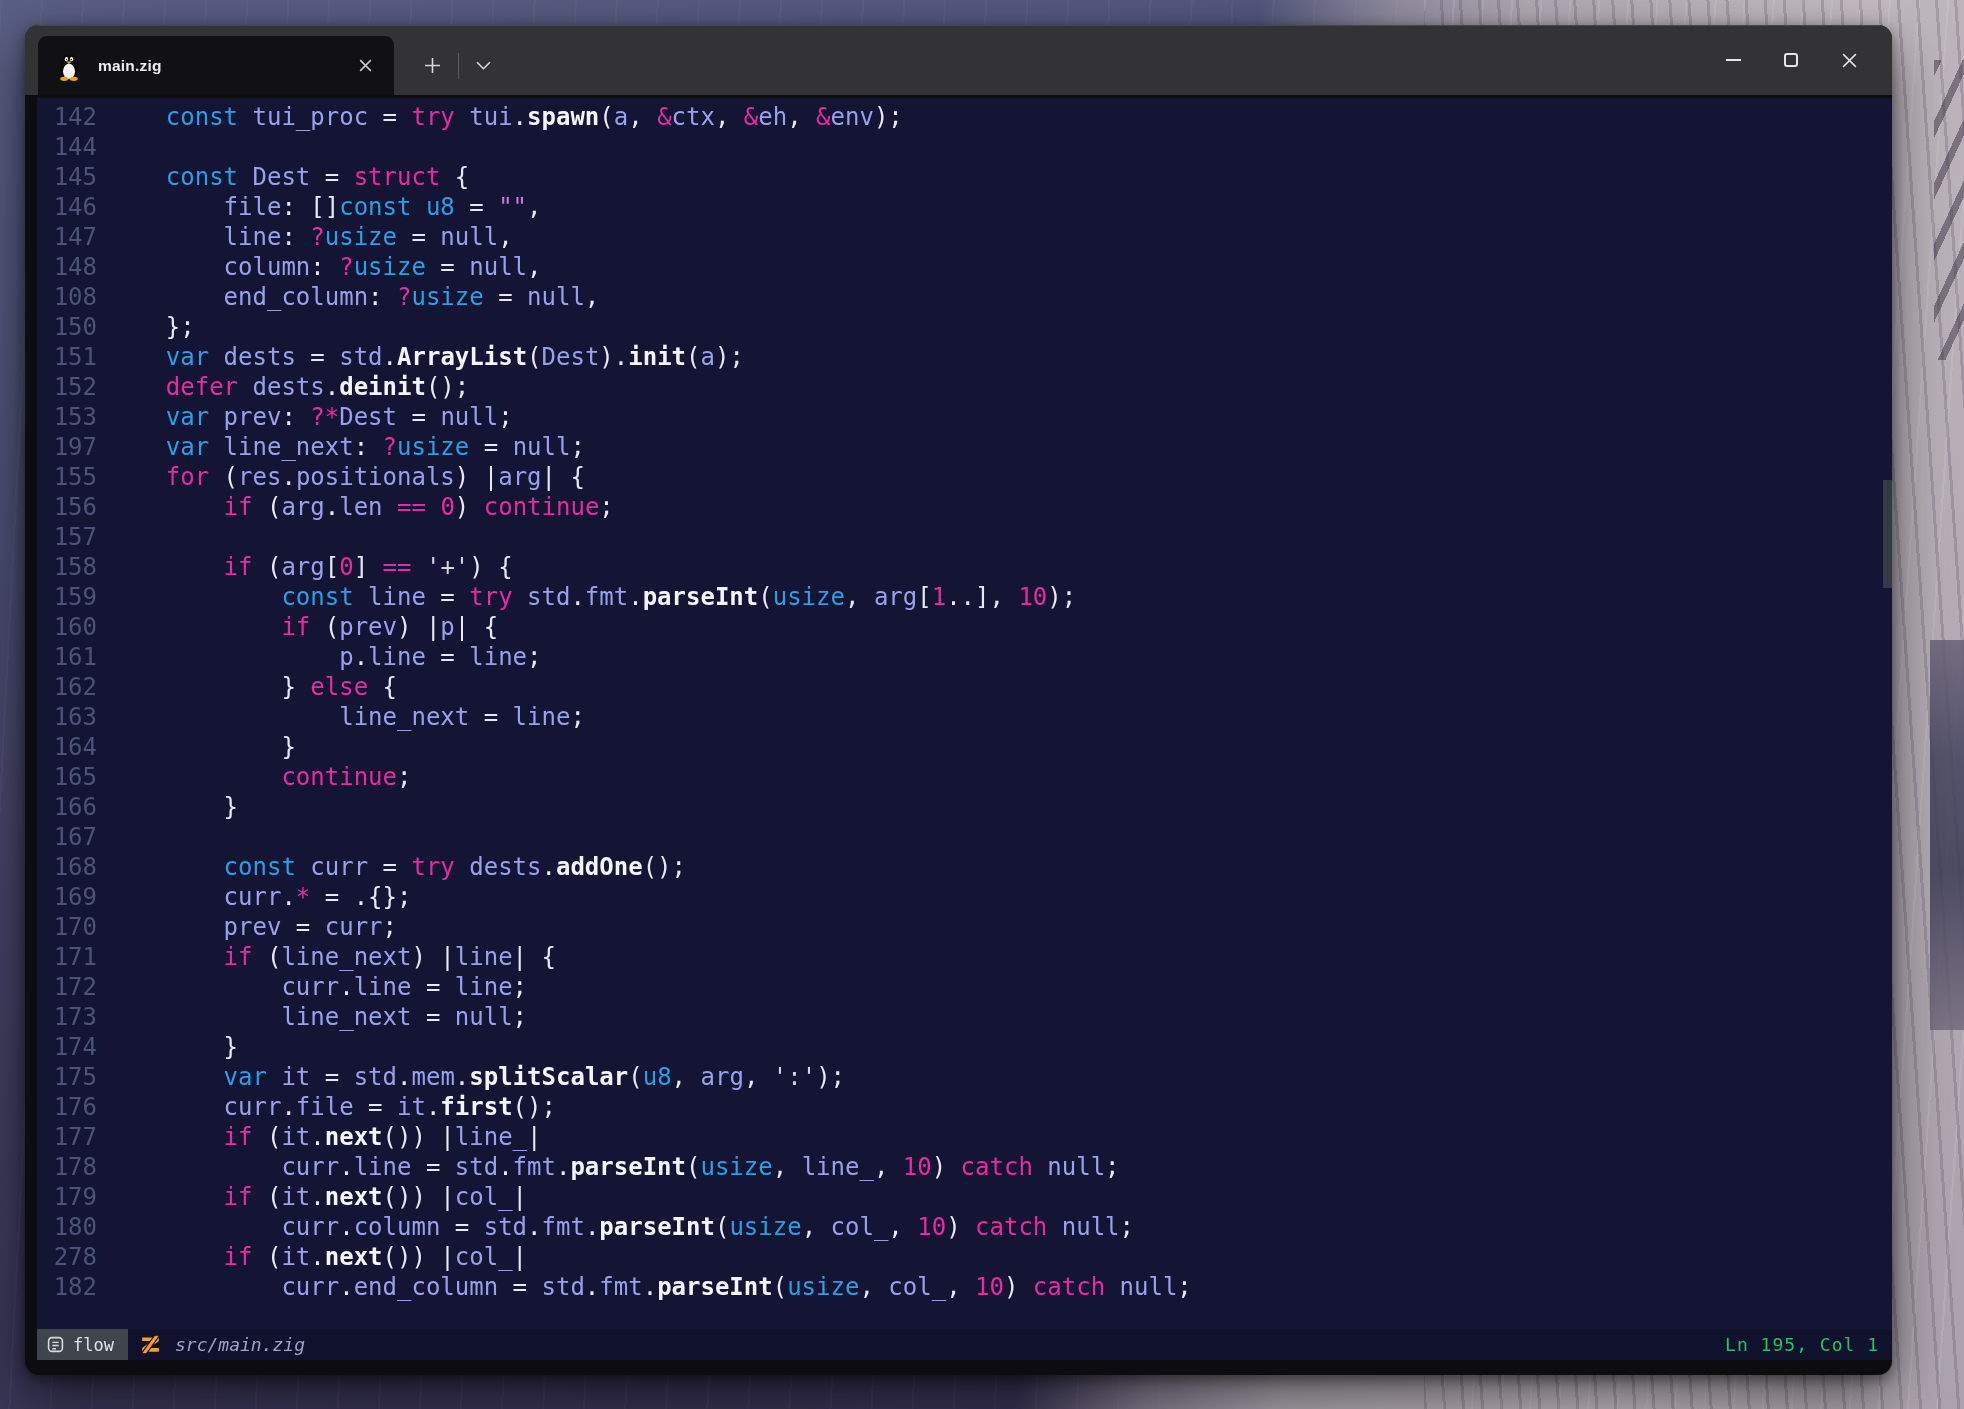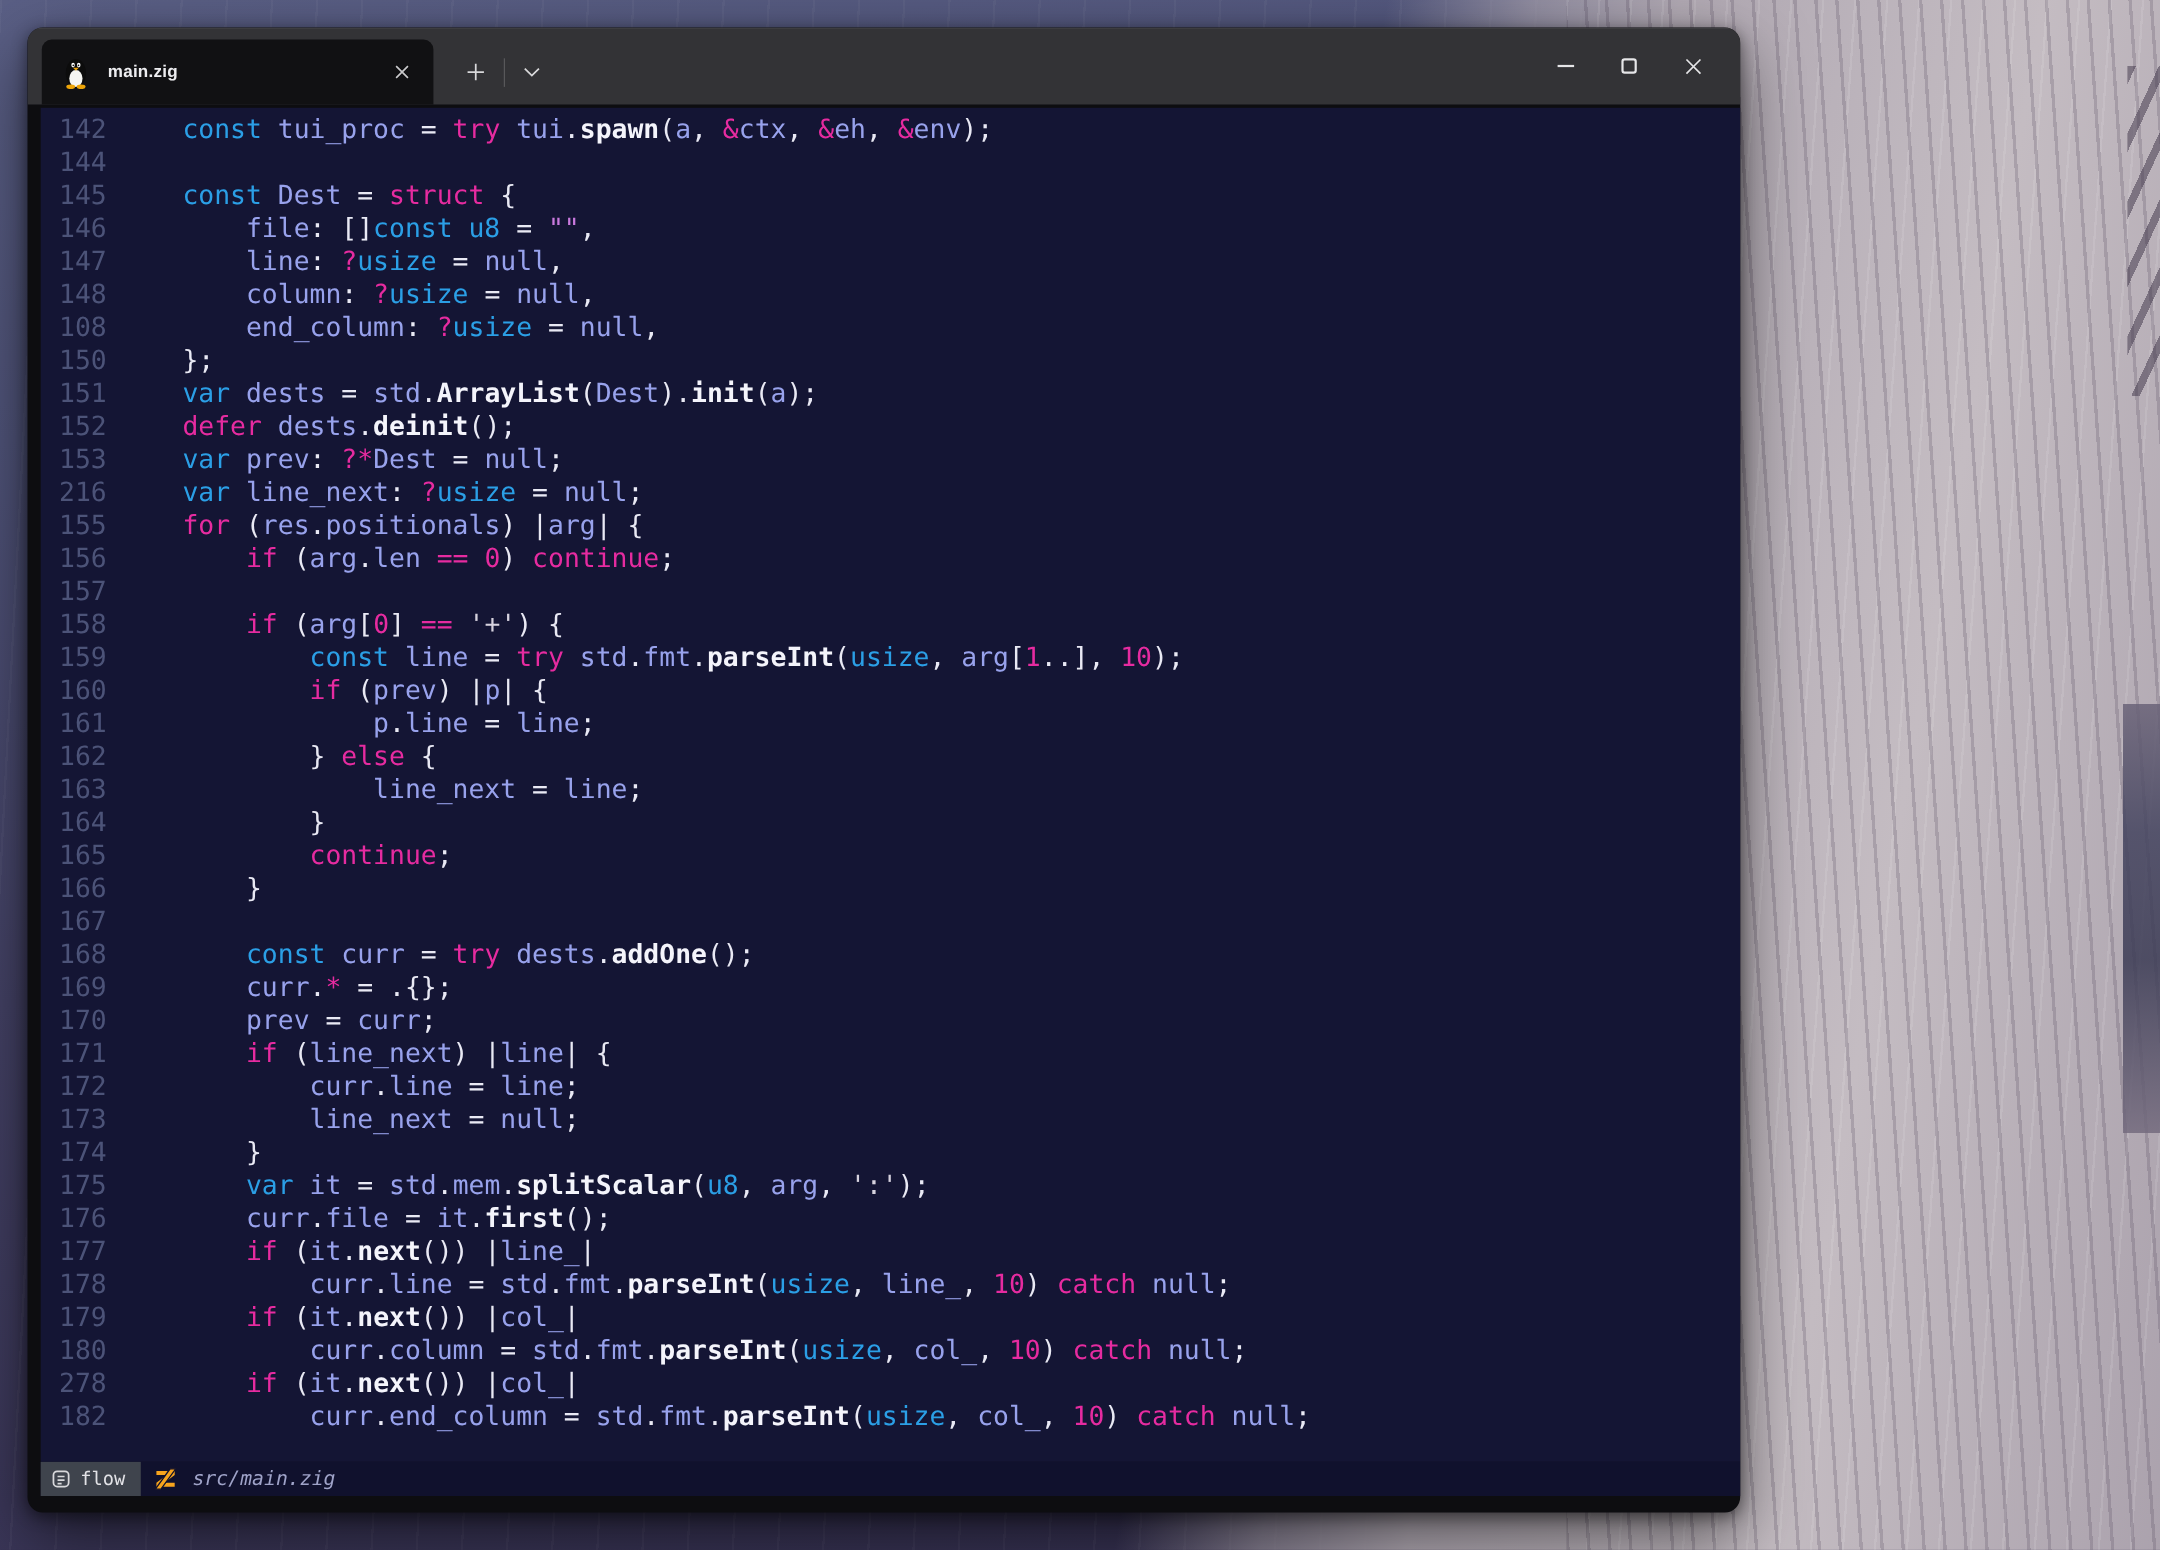--- a/index.html
+++ b/index.html
@@ -22,21 +22,21 @@
   .statue-streaks { position:absolute; top:0; right:0; width:540px; height:100%;
     background:repeating-linear-gradient(86deg, rgba(74,62,84,0.22) 0 3px, rgba(0,0,0,0) 3px 19px),
                repeating-linear-gradient(94deg, rgba(255,255,255,0.10) 0 2px, rgba(0,0,0,0) 2px 29px);
   }
   .statue-darkband { position:absolute; right:0; top:640px; width:34px; height:390px;
     background:linear-gradient(#6a6378 0%, #44445f 30%, #3c3c55 60%, #746b7e 100%); opacity:.85; }
   .statue-darkband2 { position:absolute; right:0; top:60px; width:30px; height:300px;
     background:repeating-linear-gradient(115deg, rgba(60,50,70,0.5) 0 7px, rgba(0,0,0,0) 7px 26px); }
 
   
-  .window { position:absolute; left:25px; top:25px; width:1557px; height:1350px;
+  .window { position:absolute; left:25px; top:25px; width:1867px; height:1350px;
     background:#0d0d10; border-radius:14px; overflow:hidden;
     box-shadow:0 22px 60px rgba(0,0,0,0.55), 0 4px 14px rgba(0,0,0,0.45); }
 
   
   .titlebar { position:relative; height:70px; background:#333336;
     border-top:1px solid rgba(255,255,255,0.10); display:flex; align-items:flex-end; }
   .tab { position:relative; margin-left:13px; width:356px; height:59px; background:#111113;
     border-radius:9px 9px 0 0; display:flex; align-items:center; cursor:default; }
   .tab-icon { margin-left:18px; width:26px; height:30px; flex:0 0 auto; }
   .tab-title { margin-left:16px; color:#ededf0; font-size:15.5px; font-weight:700; letter-spacing:.2px; }
@@ -148,21 +148,21 @@
       <div class="line"><span class="ln">144</span><span class="lt"></span></div>
       <div class="line"><span class="ln">145</span><span class="lt"><span class="t-b">    const</span><span class="t-i"> Dest</span><span class="t-w"> = </span><span class="t-p">struct</span><span class="t-w"> {</span></span></div>
       <div class="line"><span class="ln">146</span><span class="lt"><span class="t-i">        file</span><span class="t-w">: []</span><span class="t-b">const u8</span><span class="t-w"> = </span><span class="t-s">""</span><span class="t-w">,</span></span></div>
       <div class="line"><span class="ln">147</span><span class="lt"><span class="t-i">        line</span><span class="t-w">: </span><span class="t-p">?</span><span class="t-b">usize</span><span class="t-w"> = </span><span class="t-i">null</span><span class="t-w">,</span></span></div>
       <div class="line"><span class="ln">148</span><span class="lt"><span class="t-i">        column</span><span class="t-w">: </span><span class="t-p">?</span><span class="t-b">usize</span><span class="t-w"> = </span><span class="t-i">null</span><span class="t-w">,</span></span></div>
       <div class="line"><span class="ln">108</span><span class="lt"><span class="t-i">        end_column</span><span class="t-w">: </span><span class="t-p">?</span><span class="t-b">usize</span><span class="t-w"> = </span><span class="t-i">null</span><span class="t-w">,</span></span></div>
       <div class="line"><span class="ln">150</span><span class="lt"><span class="t-w">    };</span></span></div>
       <div class="line"><span class="ln">151</span><span class="lt"><span class="t-b">    var</span><span class="t-i"> dests</span><span class="t-w"> = </span><span class="t-i">std</span><span class="t-w">.</span><span class="t-f">ArrayList</span><span class="t-w">(</span><span class="t-i">Dest</span><span class="t-w">).</span><span class="t-f">init</span><span class="t-w">(</span><span class="t-i">a</span><span class="t-w">);</span></span></div>
       <div class="line"><span class="ln">152</span><span class="lt"><span class="t-p">    defer</span><span class="t-i"> dests</span><span class="t-w">.</span><span class="t-f">deinit</span><span class="t-w">();</span></span></div>
       <div class="line"><span class="ln">153</span><span class="lt"><span class="t-b">    var</span><span class="t-i"> prev</span><span class="t-w">: </span><span class="t-p">?*</span><span class="t-i">Dest</span><span class="t-w"> = </span><span class="t-i">null</span><span class="t-w">;</span></span></div>
-      <div class="line"><span class="ln">216</span><span class="lt"><span class="t-b">    var</span><span class="t-i"> line_next</span><span class="t-w">: </span><span class="t-p">?</span><span class="t-b">usize</span><span class="t-w"> = </span><span class="t-i">null</span><span class="t-w">;</span></span></div>
+      <div class="line"><span class="ln">197</span><span class="lt"><span class="t-b">    var</span><span class="t-i"> line_next</span><span class="t-w">: </span><span class="t-p">?</span><span class="t-b">usize</span><span class="t-w"> = </span><span class="t-i">null</span><span class="t-w">;</span></span></div>
       <div class="line"><span class="ln">155</span><span class="lt"><span class="t-p">    for</span><span class="t-w"> (</span><span class="t-i">res</span><span class="t-w">.</span><span class="t-i">positionals</span><span class="t-w">) |</span><span class="t-i">arg</span><span class="t-w">| {</span></span></div>
       <div class="line"><span class="ln">156</span><span class="lt"><span class="t-p">        if</span><span class="t-w"> (</span><span class="t-i">arg</span><span class="t-w">.</span><span class="t-i">len</span><span class="t-p"> == 0</span><span class="t-w">) </span><span class="t-p">continue</span><span class="t-w">;</span></span></div>
       <div class="line"><span class="ln">157</span><span class="lt"></span></div>
       <div class="line"><span class="ln">158</span><span class="lt"><span class="t-p">        if</span><span class="t-w"> (</span><span class="t-i">arg</span><span class="t-w">[</span><span class="t-p">0</span><span class="t-w">]</span><span class="t-p"> ==</span><span class="t-w"> </span><span class="t-c">'+'</span><span class="t-w">) {</span></span></div>
       <div class="line"><span class="ln">159</span><span class="lt"><span class="t-b">            const</span><span class="t-i"> line</span><span class="t-w"> = </span><span class="t-p">try</span><span class="t-i"> std</span><span class="t-w">.</span><span class="t-i">fmt</span><span class="t-w">.</span><span class="t-f">parseInt</span><span class="t-w">(</span><span class="t-b">usize</span><span class="t-w">, </span><span class="t-i">arg</span><span class="t-w">[</span><span class="t-p">1</span><span class="t-w">..], </span><span class="t-p">10</span><span class="t-w">);</span></span></div>
       <div class="line"><span class="ln">160</span><span class="lt"><span class="t-p">            if</span><span class="t-w"> (</span><span class="t-i">prev</span><span class="t-w">) |</span><span class="t-i">p</span><span class="t-w">| {</span></span></div>
       <div class="line"><span class="ln">161</span><span class="lt"><span class="t-i">                p</span><span class="t-w">.</span><span class="t-i">line</span><span class="t-w"> = </span><span class="t-i">line</span><span class="t-w">;</span></span></div>
       <div class="line"><span class="ln">162</span><span class="lt"><span class="t-w">            } </span><span class="t-p">else</span><span class="t-w"> {</span></span></div>
       <div class="line"><span class="ln">163</span><span class="lt"><span class="t-i">                line_next</span><span class="t-w"> = </span><span class="t-i">line</span><span class="t-w">;</span></span></div>
       <div class="line"><span class="ln">164</span><span class="lt"><span class="t-w">            }</span></span></div>

